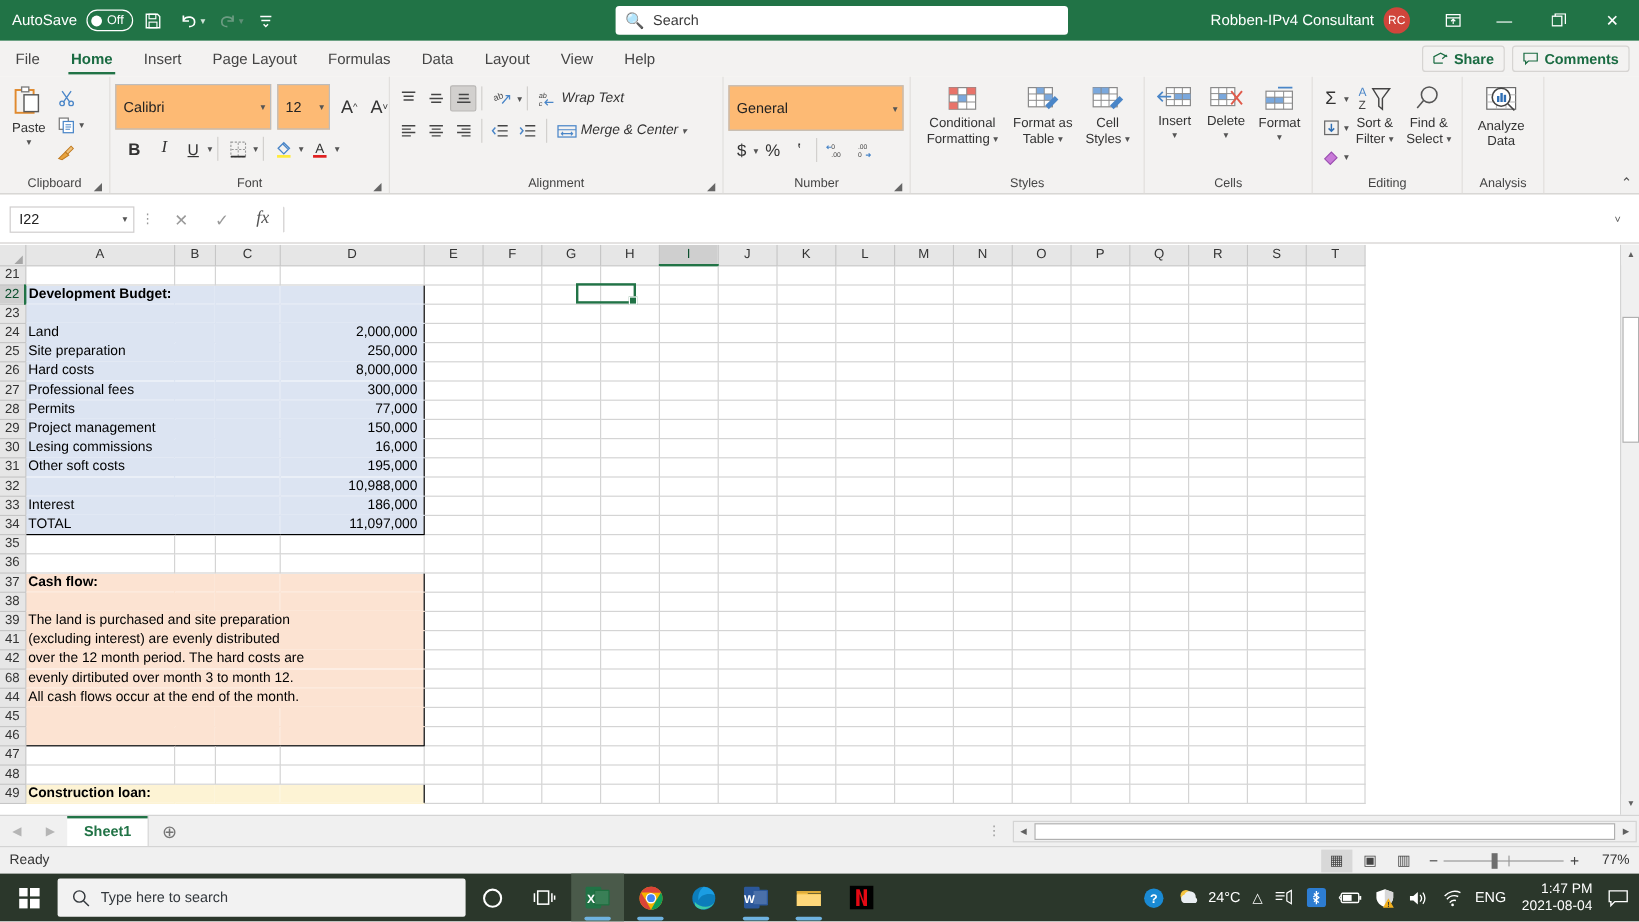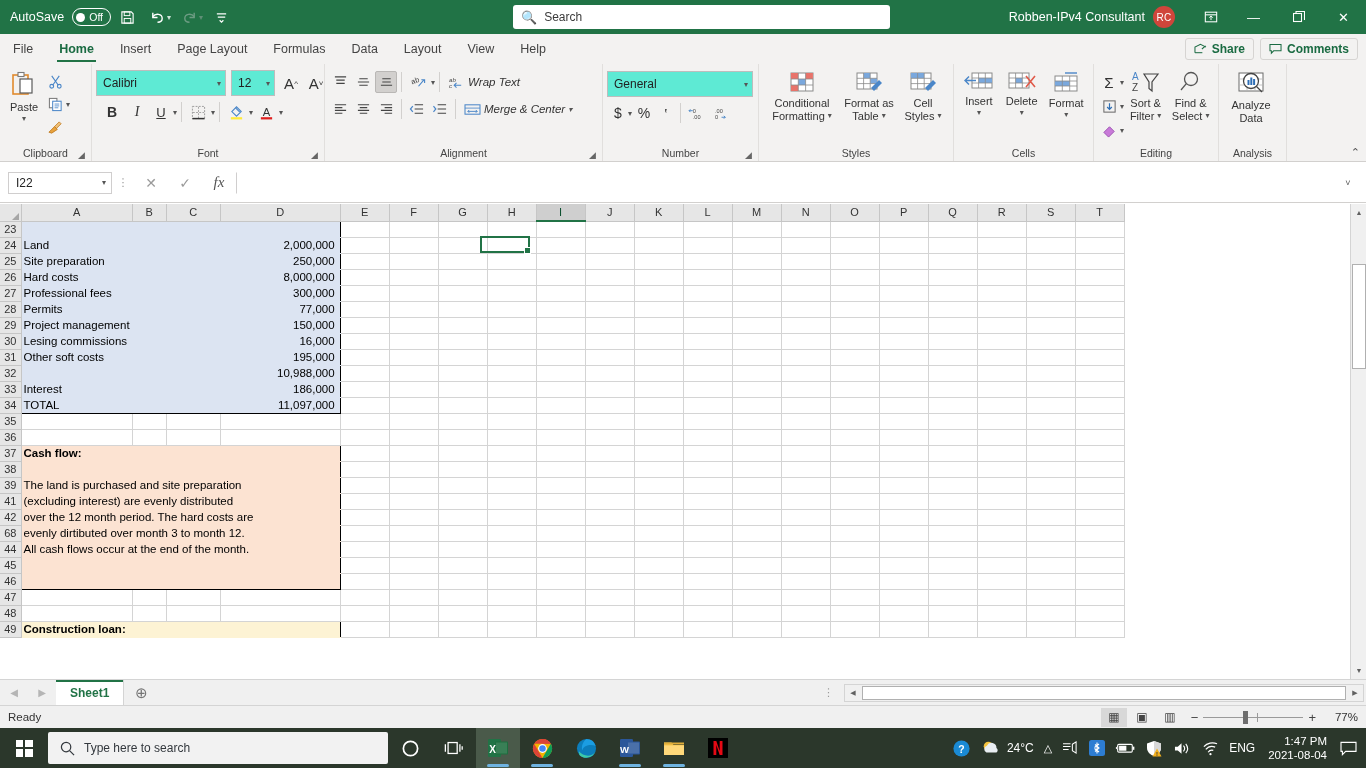--- a/index.html
+++ b/index.html
@@ -112,21 +112,21 @@
   }
   .smallbtn.sel { background: #d2d0ce; border: 1px solid #b9b7b5; }
   .row { display: flex; align-items: center; gap: 1px; }
   .cb {
     display: flex; align-items: center; gap: 3px; cursor: pointer;
     font-size: 11.5px; color: #333; padding: 2px 4px; font-style: italic;
   }
   .caret { font-size: 8px; color: #555; }
   .vsep { width: 1px; height: 20px; background: #d2d0ce; margin: 0 3px; }
   .inp {
-    border: 1px solid #bdbdbd; background: #5eead4; height: 26px;
+    border: 1px solid #bdbdbd; background: #fdba74; height: 38px;
     display: flex; align-items: center; justify-content: space-between;
     padding: 0 4px 0 6px; font-size: 12px; color: #222; text-align: center;
   }
 
   
   .fbar {
     position: absolute; top: 163px; left: 0; width: 1366px; height: 40px;
     background: #fff; display: flex; align-items: center; padding: 0 8px; gap: 0;
     border-bottom: 1px solid #d2d0ce;
   }
@@ -801,20 +801,66 @@
           <th style="width: 49px;">N</th>
           <th style="width: 49px;">O</th>
           <th style="width: 49px;">P</th>
           <th style="width: 49px;">Q</th>
           <th style="width: 49px;">R</th>
           <th style="width: 49px;">S</th>
           <th style="width: 49px;">T</th>
         </tr>
     </thead>
     <tbody id="grid-body">
+        <tr>
+          <td class="rowhdr">21</td>
+          <td class="cell" style="width: 56px;"></td>
+          <td class="cell" style="width: 34px;"></td>
+          <td class="cell" style="width: 54px;"></td>
+          <td class="cell num" style="width: 120px;"></td>
+          <td class="cell" style="width: 49px;"></td>
+          <td class="cell" style="width: 49px;"></td>
+          <td class="cell" style="width: 49px;"></td>
+          <td class="cell" style="width: 49px;"></td>
+          <td class="cell" style="width: 49px;"></td>
+          <td class="cell" style="width: 49px;"></td>
+          <td class="cell" style="width: 49px;"></td>
+          <td class="cell" style="width: 49px;"></td>
+          <td class="cell" style="width: 49px;"></td>
+          <td class="cell" style="width: 49px;"></td>
+          <td class="cell" style="width: 49px;"></td>
+          <td class="cell" style="width: 49px;"></td>
+          <td class="cell" style="width: 49px;"></td>
+          <td class="cell" style="width: 49px;"></td>
+          <td class="cell" style="width: 49px;"></td>
+          <td class="cell" style="width: 49px;"></td>
+        </tr>
+        <tr>
+          <td class="rowhdr active-row">22</td>
+          <td class="cell bluefill bold bdr-l bdr-t" style="width: 56px;">Development Budget:</td>
+          <td class="cell bluefill bdr-t" style="width: 34px;"></td>
+          <td class="cell bluefill bdr-t" style="width: 54px;"></td>
+          <td class="cell bluefill num bdr-t bdr-r" style="width: 120px;"></td>
+          <td class="cell" style="width: 49px;"></td>
+          <td class="cell" style="width: 49px;"></td>
+          <td class="cell" style="width: 49px;"></td>
+          <td class="cell" style="width: 49px;"></td>
+          <td class="cell" style="width: 49px;"></td>
+          <td class="cell" style="width: 49px;"></td>
+          <td class="cell" style="width: 49px;"></td>
+          <td class="cell" style="width: 49px;"></td>
+          <td class="cell" style="width: 49px;"></td>
+          <td class="cell" style="width: 49px;"></td>
+          <td class="cell" style="width: 49px;"></td>
+          <td class="cell" style="width: 49px;"></td>
+          <td class="cell" style="width: 49px;"></td>
+          <td class="cell" style="width: 49px;"></td>
+          <td class="cell" style="width: 49px;"></td>
+          <td class="cell" style="width: 49px;"></td>
+        </tr>
         <tr>
           <td class="rowhdr">23</td>
           <td class="cell bluefill bdr-l" style="width: 56px;"></td>
           <td class="cell bluefill" style="width: 34px;"></td>
           <td class="cell bluefill" style="width: 54px;"></td>
           <td class="cell bluefill num bdr-r" style="width: 120px;"></td>
           <td class="cell" style="width: 49px;"></td>
           <td class="cell" style="width: 49px;"></td>
           <td class="cell" style="width: 49px;"></td>
           <td class="cell" style="width: 49px;"></td>

